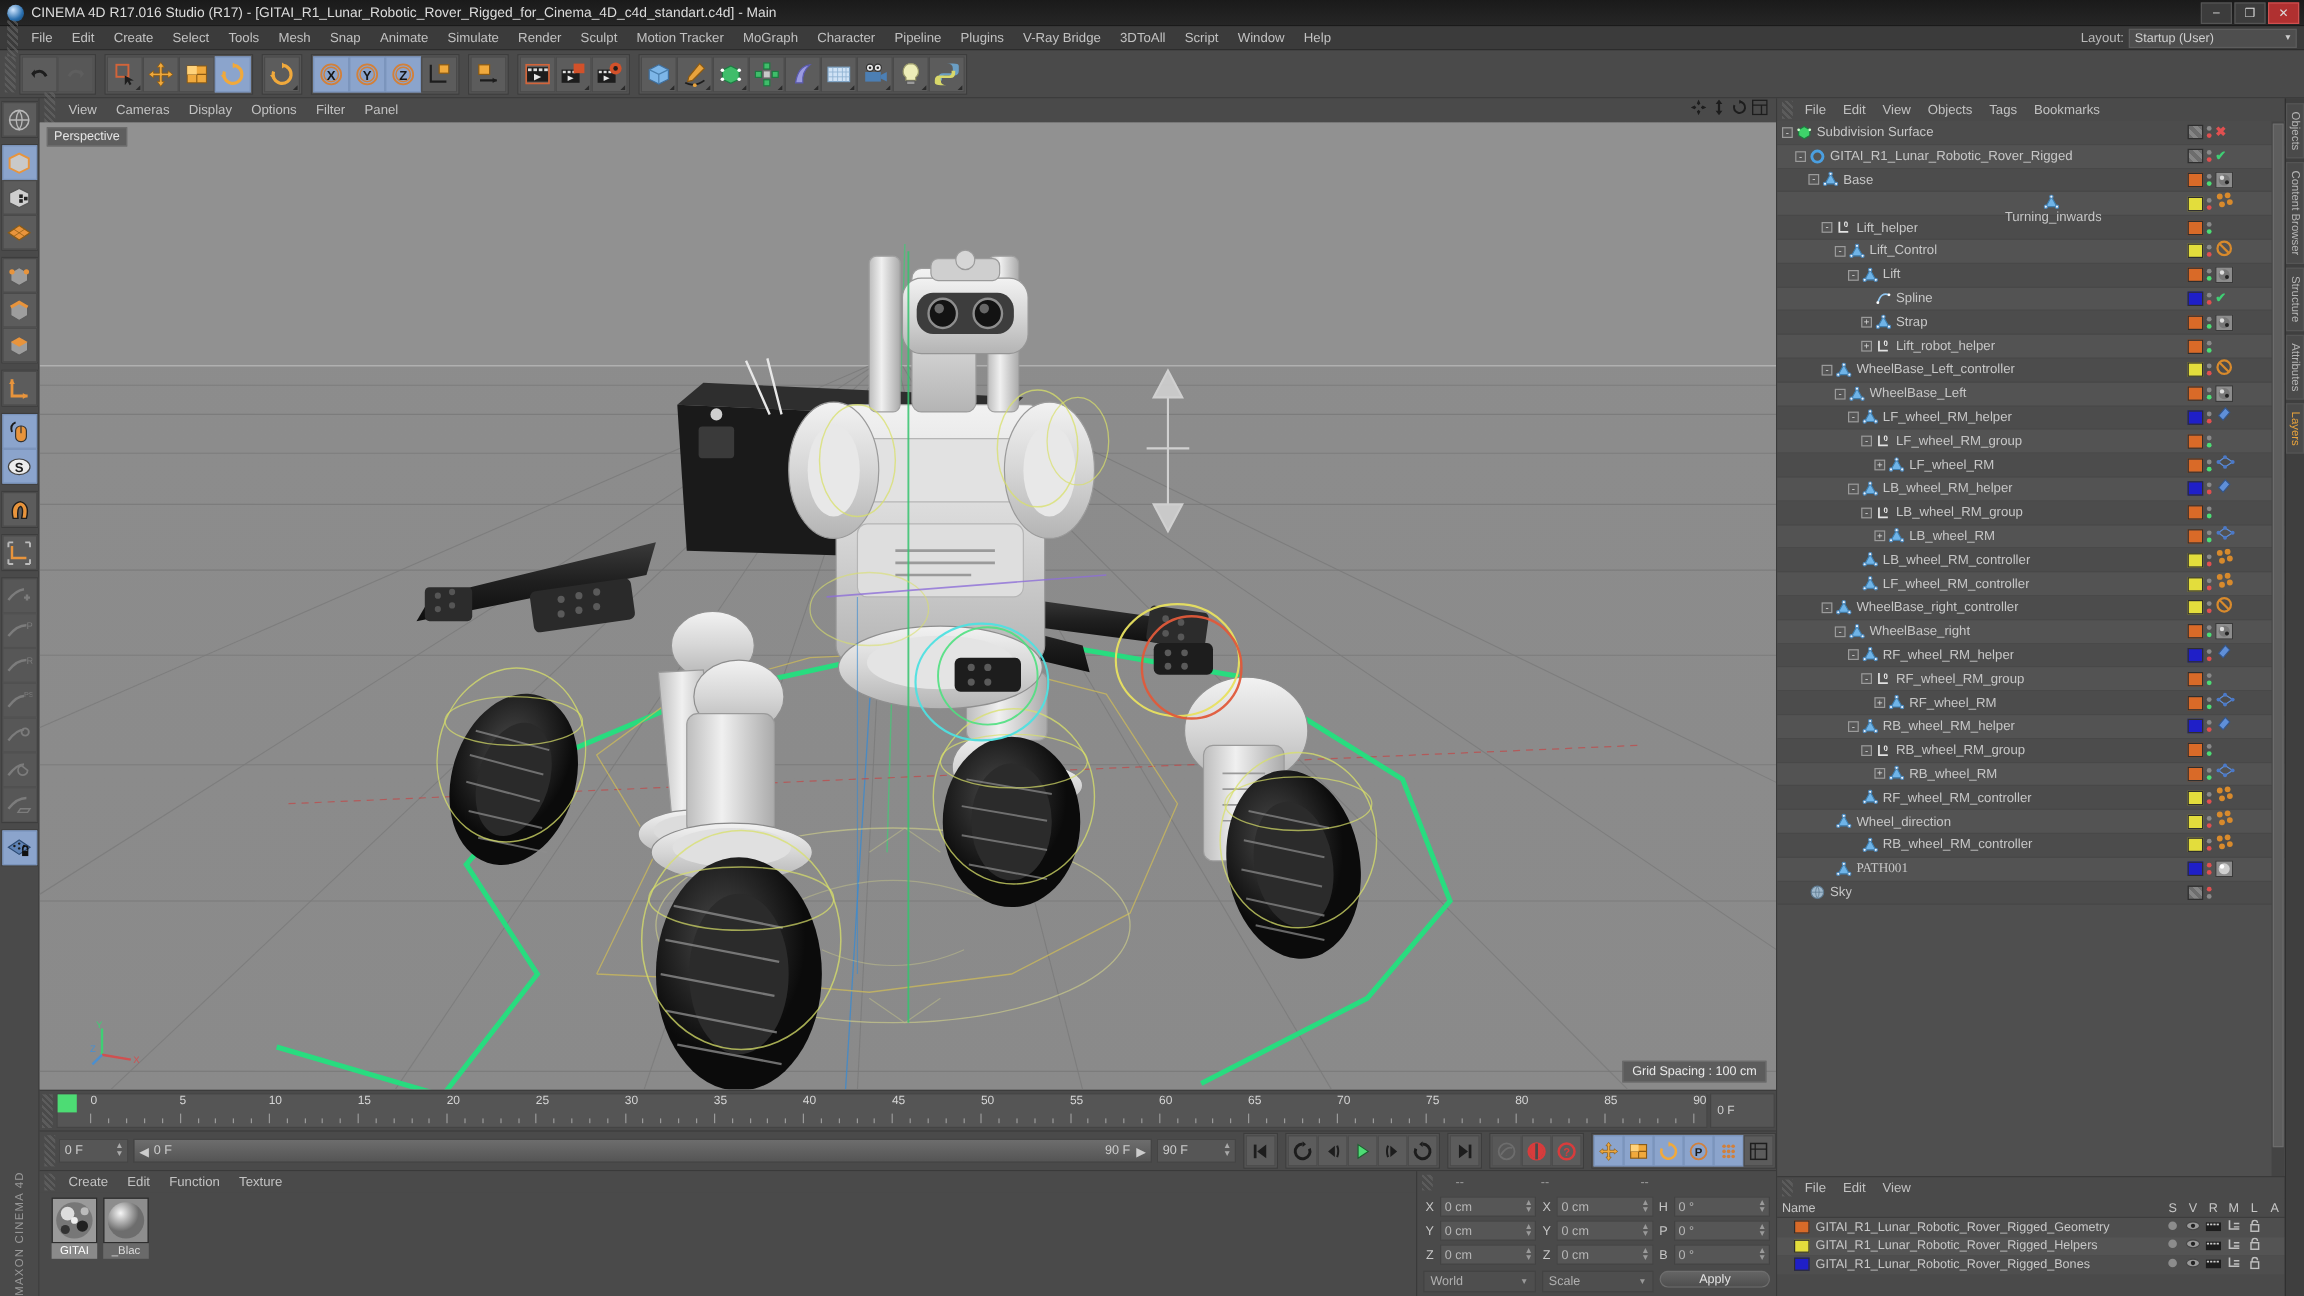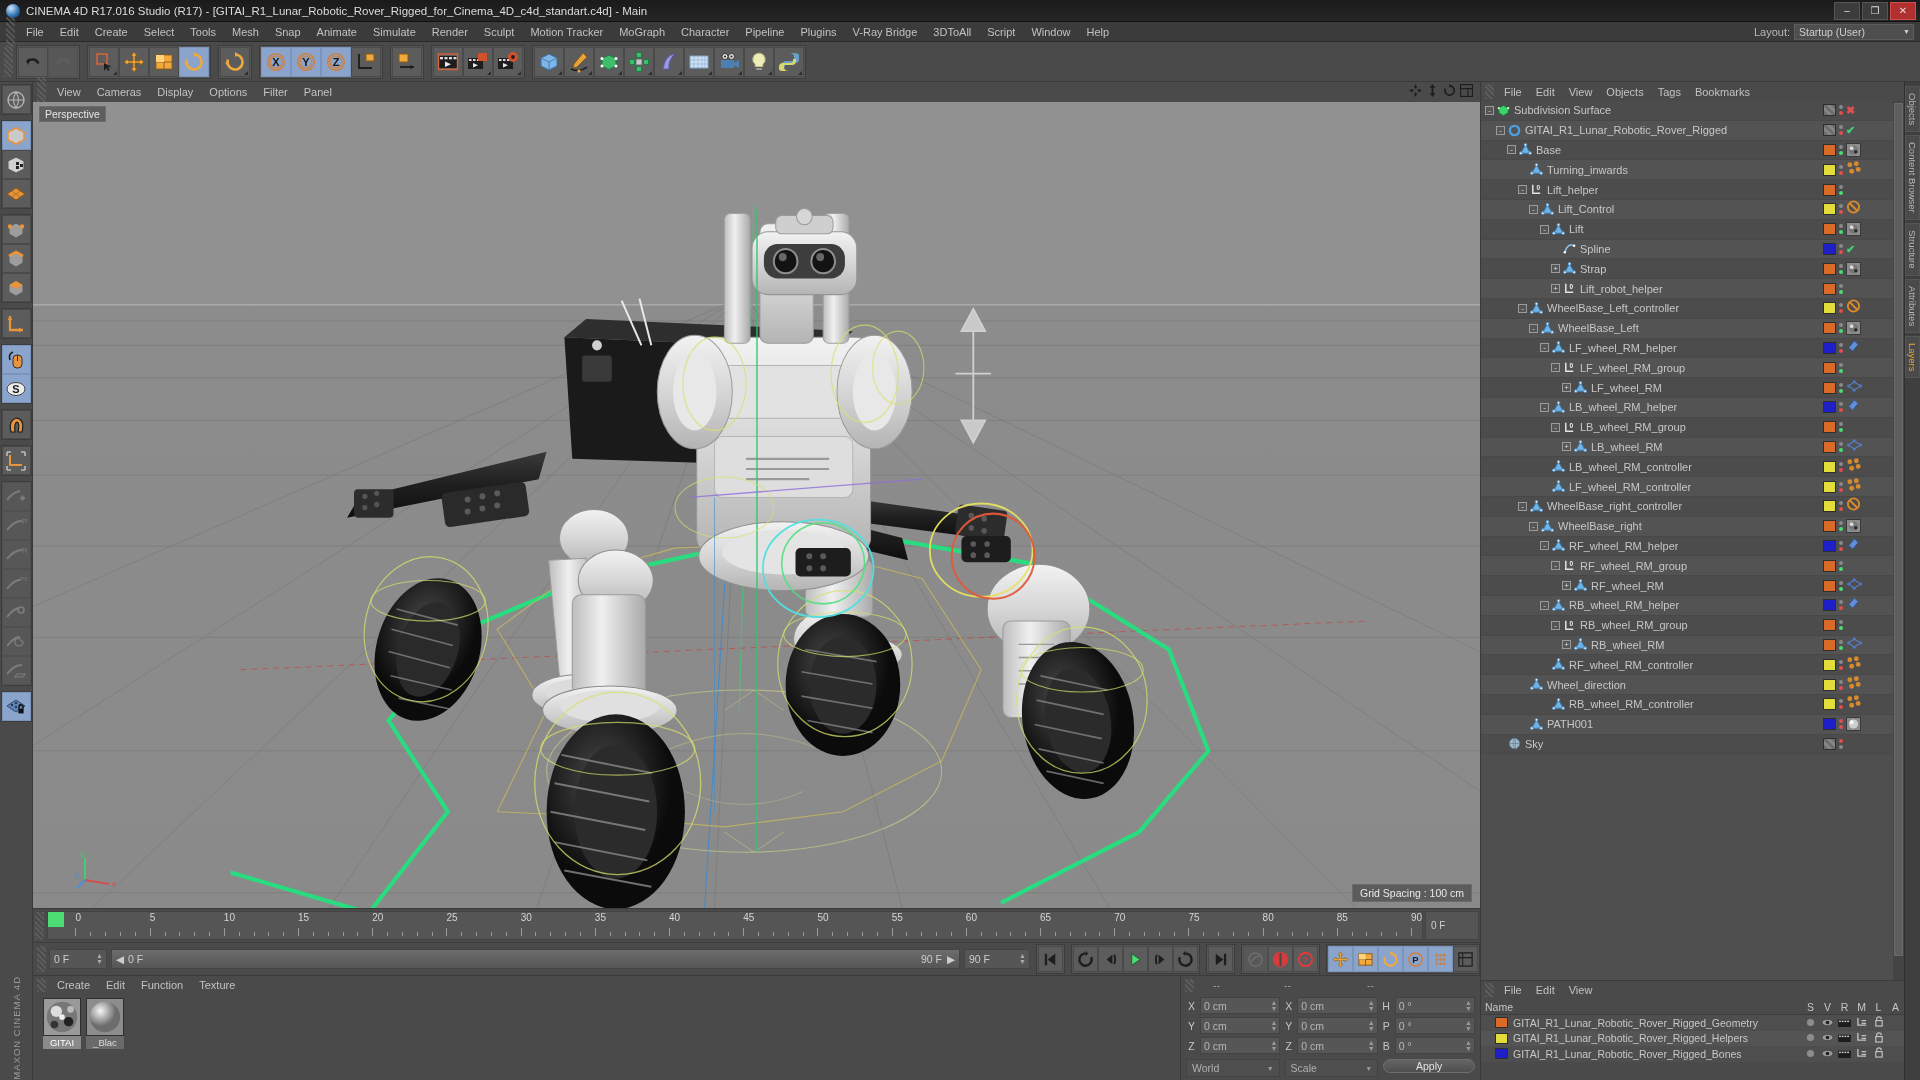--- a/index.html
+++ b/index.html
@@ -18,21 +18,21 @@
   .wbtn { width:26px; height:18px; background:#3c3c3c; border:1px solid #555;
     display:flex; align-items:center; justify-content:center; font-size:10px; color:#ddd; }
   .wbtn.close { background:#b03030; border-color:#d05050; }
 
   
   .menubar { height:20px; background:#3b3b3b; display:flex; align-items:center;
     padding-left:6px; border-bottom:1px solid #2a2a2a; }
   .menubar .mi { font-size:11px; color:#c2c2c2; padding:0 8px; line-height:20px; white-space:nowrap; }
   .menubar .layout-wrap { margin-left:auto; display:flex; align-items:center; gap:4px; padding-right:6px; }
   .menubar .layout-lbl { font-size:11px; color:#b9b9b9; }
-  .layout-box { width:120px; height:16px; background:#4e4e4e; border:1px solid #5c5c5c;
+  .layout-box { width:140px; height:16px; background:#4e4e4e; border:1px solid #5c5c5c;
     font-size:10.5px; color:#cfcfcf; display:flex; align-items:center; padding:0 4px;
     position:relative; }
   .layout-box .cv { position:absolute; right:3px; font-size:7px; }
 
   
   .toptoolbar { height:40px; background:#4a4a4a; display:flex; align-items:center;
     padding-left:4px; gap:0; border-bottom:1px solid #3a3a3a; }
   .grip { width:9px; height:30px; background:
     repeating-linear-gradient(45deg,#6a6a6a 0 2px,transparent 2px 4px); opacity:.55; margin-right:3px; flex:none;}
   .tgroup { display:flex; background:#555; border:1px solid #3d3d3d; margin-right:7px; padding:1px; }
@@ -1337,21 +1337,21 @@
                     <rect width="14" height="13" fill="#8d8d8d"></rect>
                     <circle cx="7" cy="6.5" r="5" fill="#777"></circle>
                     <circle cx="5" cy="4.5" r="2" fill="#ddd"></circle>
                     <circle cx="9.5" cy="8.5" r="1.8" fill="#222"></circle>
                   </svg>
                 </span>
               </span>
             </div>
           </div>
           <div class="orow">
-            <div class="onamewrap" style="padding-left: 37px;">
+            <div class="onamewrap" style="padding-left: 37px; flex-direction: column;">
               <span class="expander none"></span>
               <span class="oicon">
                 <svg width="13" height="13" viewBox="0 0 14 14">
                   <path d="M7 2 L12 11 L2 11Z" fill="#6fb4e8" stroke="#3e7fb0"></path>
                   <circle cx="7" cy="2" r="1.5" fill="#eaf4ff" stroke="#4b86b8"></circle>
                   <circle cx="2" cy="11" r="1.5" fill="#eaf4ff" stroke="#4b86b8"></circle>
                   <circle cx="12" cy="11" r="1.5" fill="#eaf4ff" stroke="#4b86b8"></circle>
                 </svg>
               </span>
               <span class="olabel">Turning_inwards</span>
@@ -2099,21 +2099,21 @@
                 <span><svg width="16" height="14" viewBox="0 0 17 15">
                     <circle cx="4" cy="4" r="2.6" fill="#d88a2c"></circle>
                     <circle cx="11" cy="3" r="2.6" fill="#d88a2c"></circle>
                     <circle cx="13" cy="9" r="2.6" fill="#d88a2c"></circle>
                     <circle cx="6" cy="11" r="2.6" fill="#d88a2c"></circle>
                   </svg></span>
               </span>
             </div>
           </div>
           <div class="orow">
-            <div class="onamewrap" style="padding-left: 37px;">
+            <div class="onamewrap" style="padding-left: 37px; font-family: Liberation Serif, serif;">
               <span class="expander none"></span>
               <span class="oicon">
                 <svg width="13" height="13" viewBox="0 0 14 14">
                   <path d="M7 2 L12 11 L2 11Z" fill="#6fb4e8" stroke="#3e7fb0"></path>
                   <circle cx="7" cy="2" r="1.5" fill="#eaf4ff" stroke="#4b86b8"></circle>
                   <circle cx="2" cy="11" r="1.5" fill="#eaf4ff" stroke="#4b86b8"></circle>
                   <circle cx="12" cy="11" r="1.5" fill="#eaf4ff" stroke="#4b86b8"></circle>
                 </svg>
               </span>
               <span class="olabel">PATH001</span>

